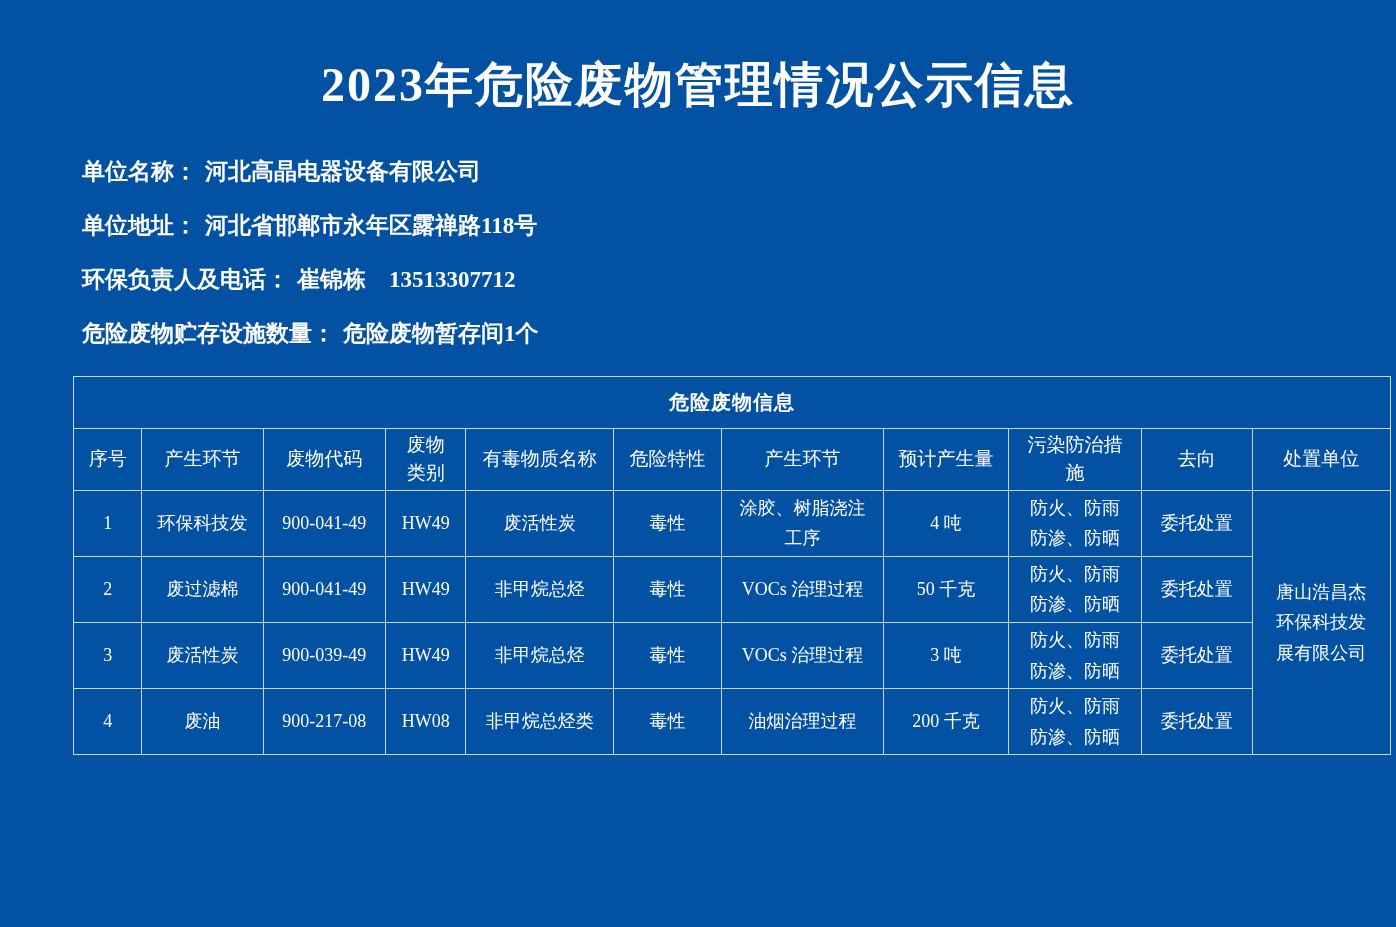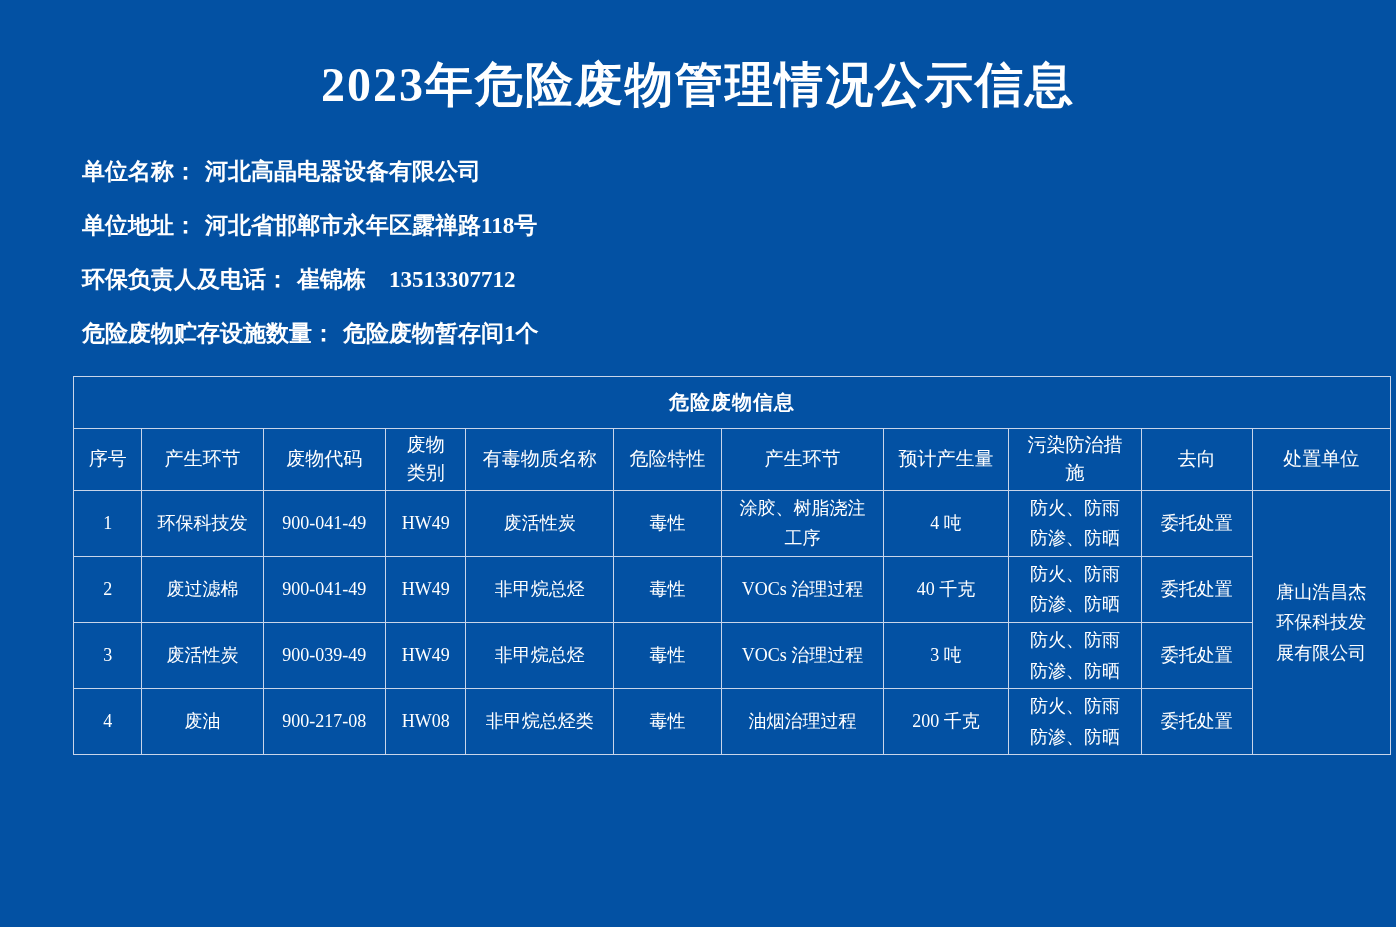--- a/index.html
+++ b/index.html
@@ -145,21 +145,21 @@
 展有限公司</td>
       </tr>
       <tr>
         <td>2</td>
         <td>废过滤棉</td>
         <td>900-041-49</td>
         <td>HW49</td>
         <td>非甲烷总烃</td>
         <td>毒性</td>
         <td>VOCs 治理过程</td>
-        <td>40 千克</td>
+        <td>50 千克</td>
         <td>防火、防雨
 防渗、防晒</td>
         <td>委托处置</td>
       </tr>
       <tr>
         <td>3</td>
         <td>废活性炭</td>
         <td>900-039-49</td>
         <td>HW49</td>
         <td>非甲烷总烃</td>

